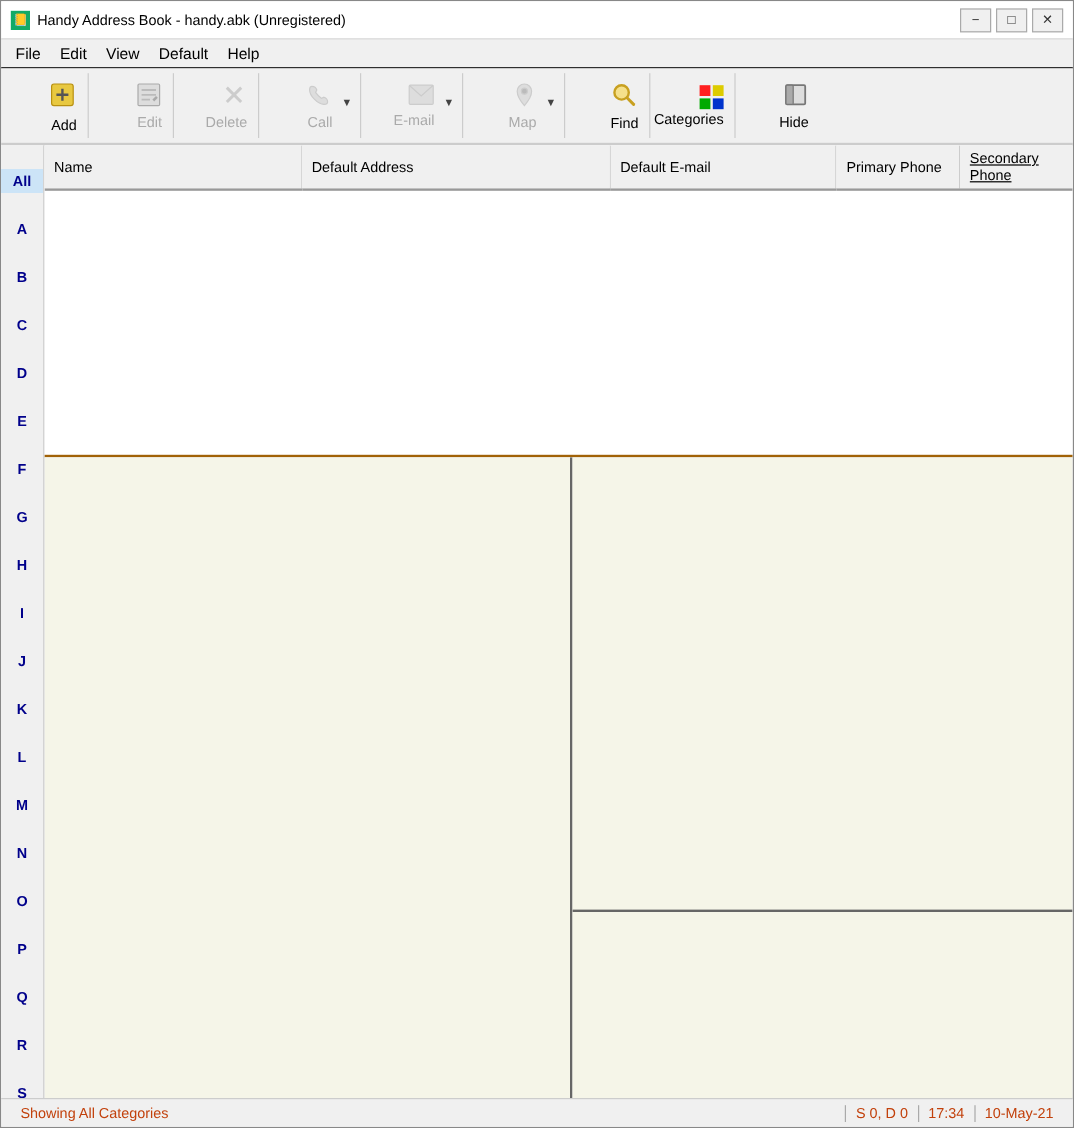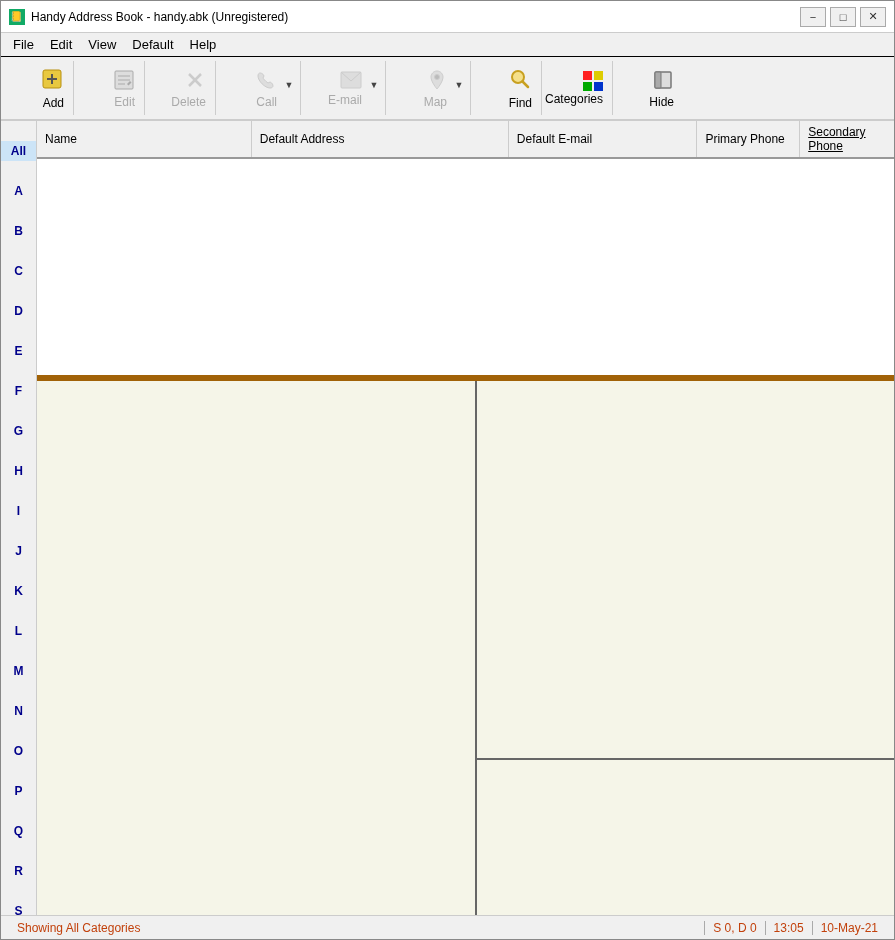--- a/index.html
+++ b/index.html
@@ -196,21 +196,21 @@
     .right-content {
       flex: 1;
       display: flex;
       flex-direction: column;
       overflow: hidden;
     }
 
     
     .table-area {
       height: 260px;
-      border-bottom: 6px solid #a16207;
+      border-bottom: 2px solid #a16207;
       overflow: auto;
       background: #fff;
     }
 
     .contact-table {
       width: 100%;
       border-collapse: collapse;
       table-layout: fixed;
     }
     .contact-table thead {
@@ -482,17 +482,17 @@
           </div>
         </div>
 
       </div>
     </div>
   </div>
 
   <div class="status-bar">
     <span class="status-bar-main status-bar-section">Showing All Categories</span>
     <span class="status-bar-section">S 0, D 0</span>
-    <span class="status-bar-section">13:05</span>
+    <span class="status-bar-section">17:34</span>
     <span class="status-bar-section">10-May-21</span>
   </div>
 
 </div>
 
 </body></html>

